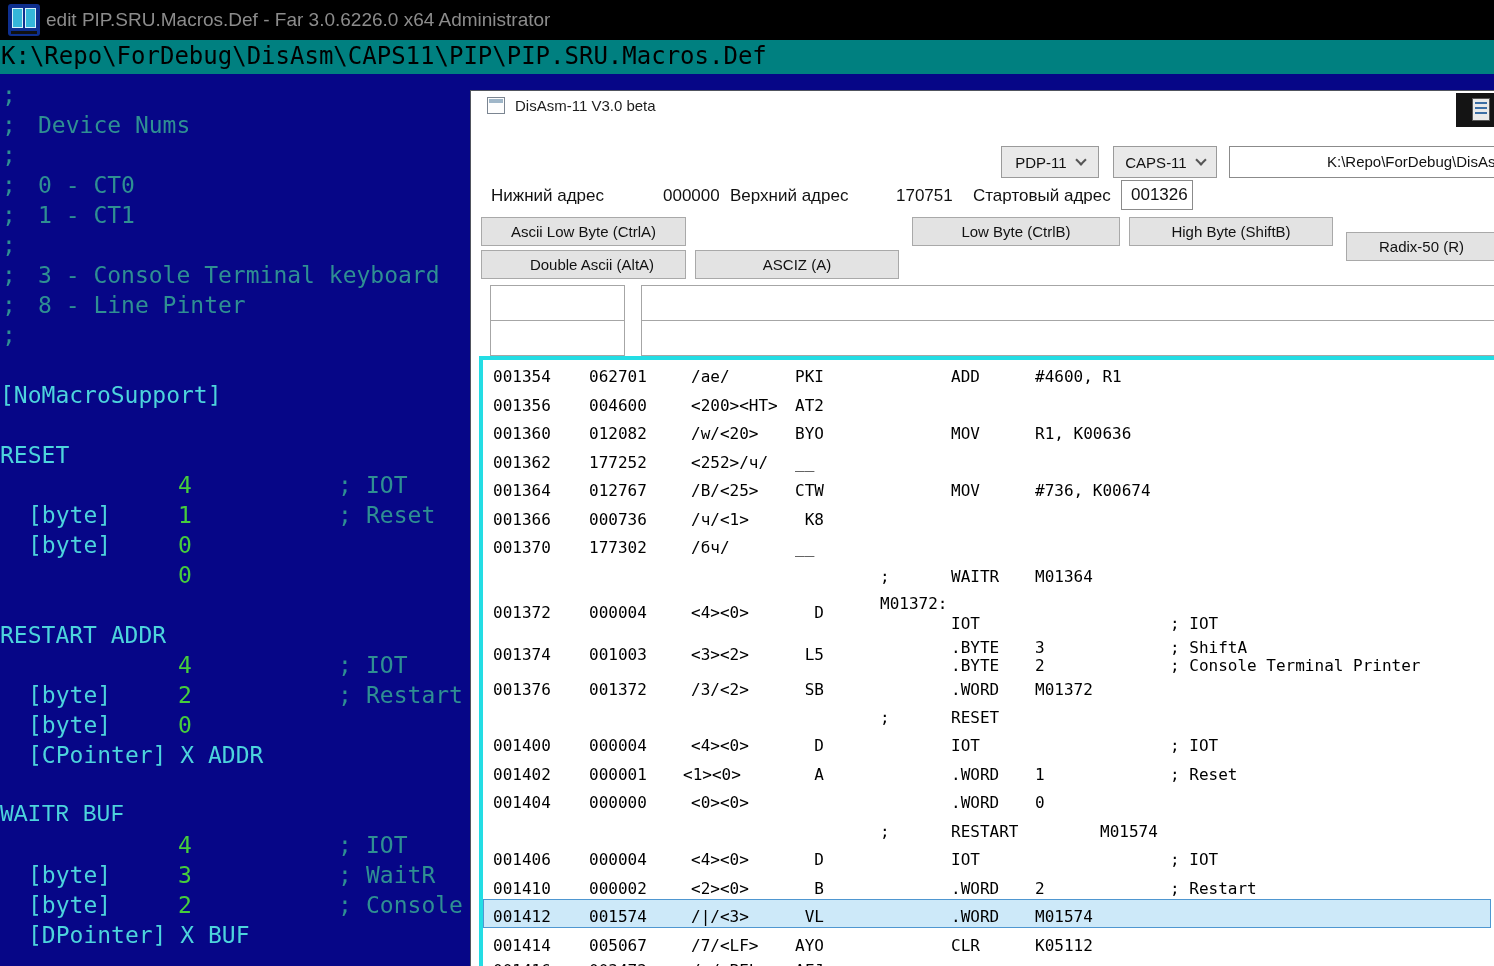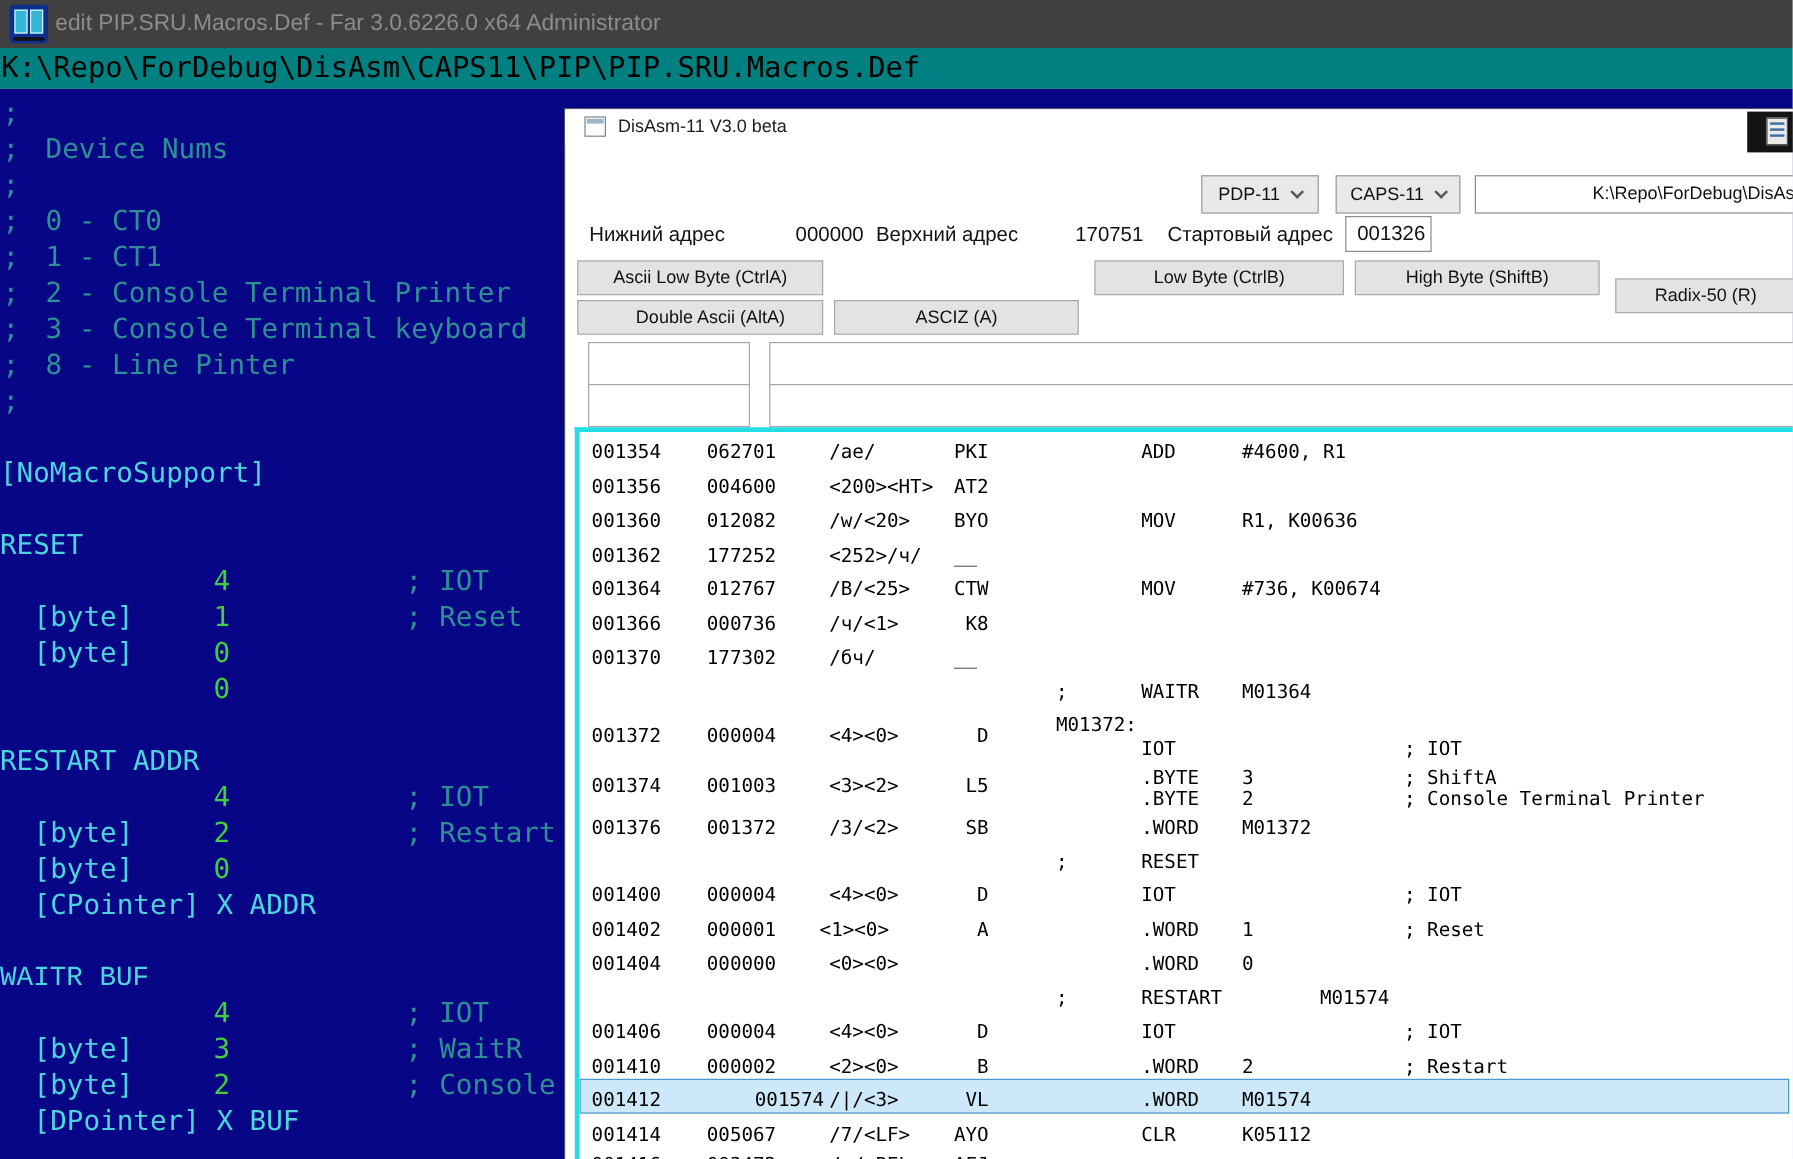--- a/index.html
+++ b/index.html
@@ -4,21 +4,21 @@
 <style>
   :root{
     --navy:#060687; --teal-bar:#008080; --cm:#2f8f92; --kw:#4dd4dc; --num:#46cd3c;
     --tbl-border:#23dde4; --sel-bg:#cde9f9; --sel-border:#4f97d1; --btn-bg:#e3e3e3; --btn-border:#a9a9a9;
   }
   *{margin:0;padding:0;box-sizing:border-box;}
   html,body{width:1494px;height:966px;overflow:hidden;background:#fff;font-family:"Liberation Sans",sans-serif;}
   #screen{position:relative;width:1494px;height:966px;background:#fff;}
 
   
-  .far-titlebar{position:absolute;left:0;top:0;width:1494px;height:40px;background:#404040;}
+  .far-titlebar{position:absolute;left:0;top:0;width:1494px;height:40px;background:#000000;}
   .far-icon{position:absolute;left:8px;top:4px;width:32px;height:32px;background:#0e2f8e;border-radius:3px;}
   .far-icon .p1,.far-icon .p2{position:absolute;top:4px;width:11px;height:20px;background:#35b6d9;border:1px solid #d8f2fa;}
   .far-icon .p1{left:4px;} .far-icon .p2{left:17px;}
   .far-icon .b{position:absolute;left:3px;bottom:2px;width:26px;height:3px;background:#111;}
   .far-title-text{position:absolute;left:46px;top:9px;font-size:19px;color:#8c8c8c;white-space:pre;}
   .far-pathbar{position:absolute;left:0;top:40px;width:1494px;height:34px;background:var(--teal-bar);}
   .far-pathbar span{position:absolute;left:1px;top:2px;font-family:"DejaVu Sans Mono",monospace;font-size:24px;color:#000;white-space:pre;}
   .far-editor{position:absolute;left:0;top:74px;width:1494px;height:892px;background:var(--navy);overflow:hidden;}
   .ed-line{position:absolute;left:0;width:100%;height:26px;}
   .ed-line span{position:absolute;top:0;font-family:"DejaVu Sans Mono",monospace;font-size:23px;white-space:pre;}
@@ -93,21 +93,20 @@
       <div class="ed-line" style="top: 98px;">
         <span class="cm" style="left: 2px;">;</span>
         <span class="cm" style="left: 38px;">0 - CT0</span>
       </div>
       <div class="ed-line" style="top: 128px;">
         <span class="cm" style="left: 2px;">;</span>
         <span class="cm" style="left: 38px;">1 - CT1</span>
       </div>
       <div class="ed-line" style="top: 158px;">
         <span class="cm" style="left: 2px;">;</span>
-        <span class="cm" style="left: 38px;">2 - Console Terminal Printer</span>
       </div>
       <div class="ed-line" style="top: 188px;">
         <span class="cm" style="left: 2px;">;</span>
         <span class="cm" style="left: 38px;">3 - Console Terminal keyboard</span>
       </div>
       <div class="ed-line" style="top: 218px;">
         <span class="cm" style="left: 2px;">;</span>
         <span class="cm" style="left: 38px;">8 - Line Pinter</span>
       </div>
       <div class="ed-line" style="top: 248px;">
@@ -362,21 +361,21 @@
           <span style="left: 106px;">000002</span>
           <span style="left: 208px;">&lt;2&gt;&lt;0&gt;</span>
           <span style="left: 312px;">  B</span>
           <span style="left: 468px;">.WORD</span>
           <span style="left: 552px;">2</span>
           <span style="left: 687px;">; Restart</span>
         </div>
         <div id="sel-highlight" style="top: 539px;"></div>
         <div class="row" style="top: 547px;">
           <span style="left: 10px;">001412</span>
-          <span style="left: 106px; margin-left: 40px;">001574</span>
+          <span style="left: 106px;">001574</span>
           <span style="left: 208px;">/|/&lt;3&gt;</span>
           <span style="left: 312px;"> VL</span>
           <span style="left: 468px;">.WORD</span>
           <span style="left: 552px;">M01574</span>
         </div>
         <div class="row" style="top: 576px;">
           <span style="left: 10px;">001414</span>
           <span style="left: 106px;">005067</span>
           <span style="left: 208px;">/7/&lt;LF&gt;</span>
           <span style="left: 312px;">AYO</span>

